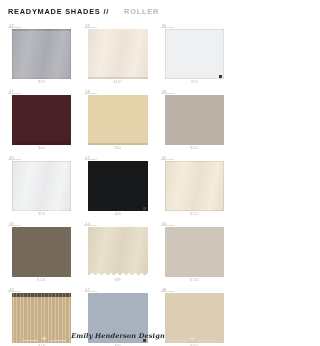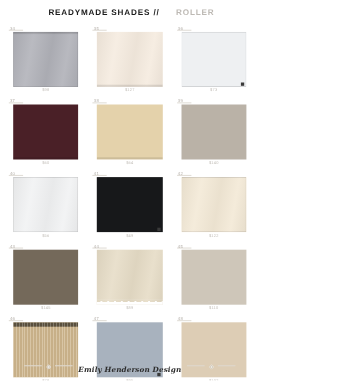--- a/index.html
+++ b/index.html
@@ -19,21 +19,21 @@
   
   .header {
     display:flex; align-items:baseline;
     gap:3px;
     font-size:7.4px;
     font-weight:700;
     letter-spacing:0.75px;
     margin-bottom:7px;
     white-space:nowrap;
   }
-  .header .main  { color:#1b1b1b;margin-left:36px; }
+  .header .main  { color:#1b1b1b; }
   .header .slash { color:#1b1b1b; font-weight:700; }
   .header .sub   { color:#bdb9b4; font-weight:700;padding-left:12px; }
 
   
   .grid {
     display:grid;
     grid-template-columns:repeat(3, 1fr);
     column-gap:9px;
     row-gap:4px;
   }
@@ -128,21 +128,21 @@
     color:#c2beb8;
     letter-spacing:0.2px;
     line-height:6px;
     height:6px;
   }
 
   
   .footer {
     position:absolute;
     left:0; right:0; bottom:6px;
-    display:flex; align-items:flex-start;
+    display:flex; align-items:flex-end;
     justify-content:center;
     gap:5px;
     padding:0 22px;
   }
   .footer .rule {
     flex:1; height:0.5px; background:#ded8cd;
   }
   .footer .dot {
     width:2.6px; height:2.6px;
     border:0.5px solid #d6cfc2;

